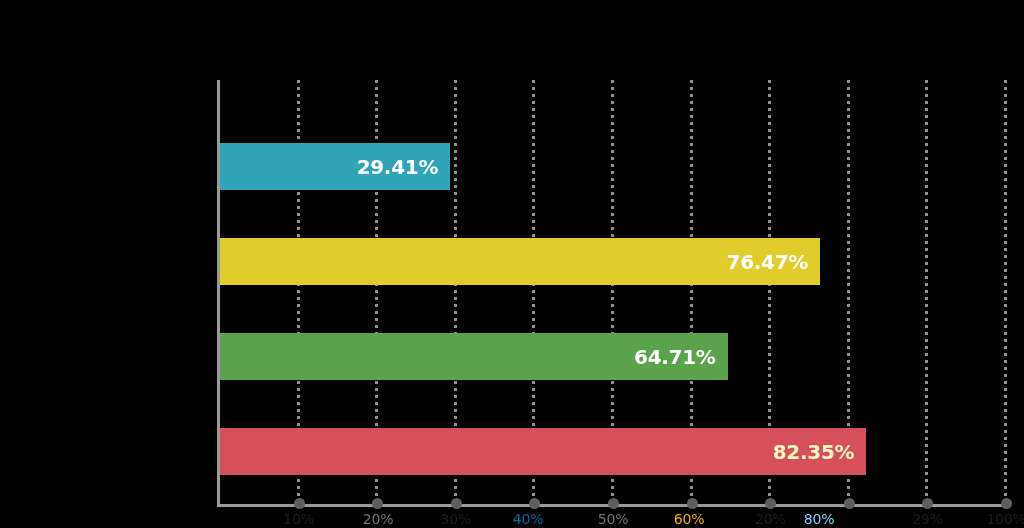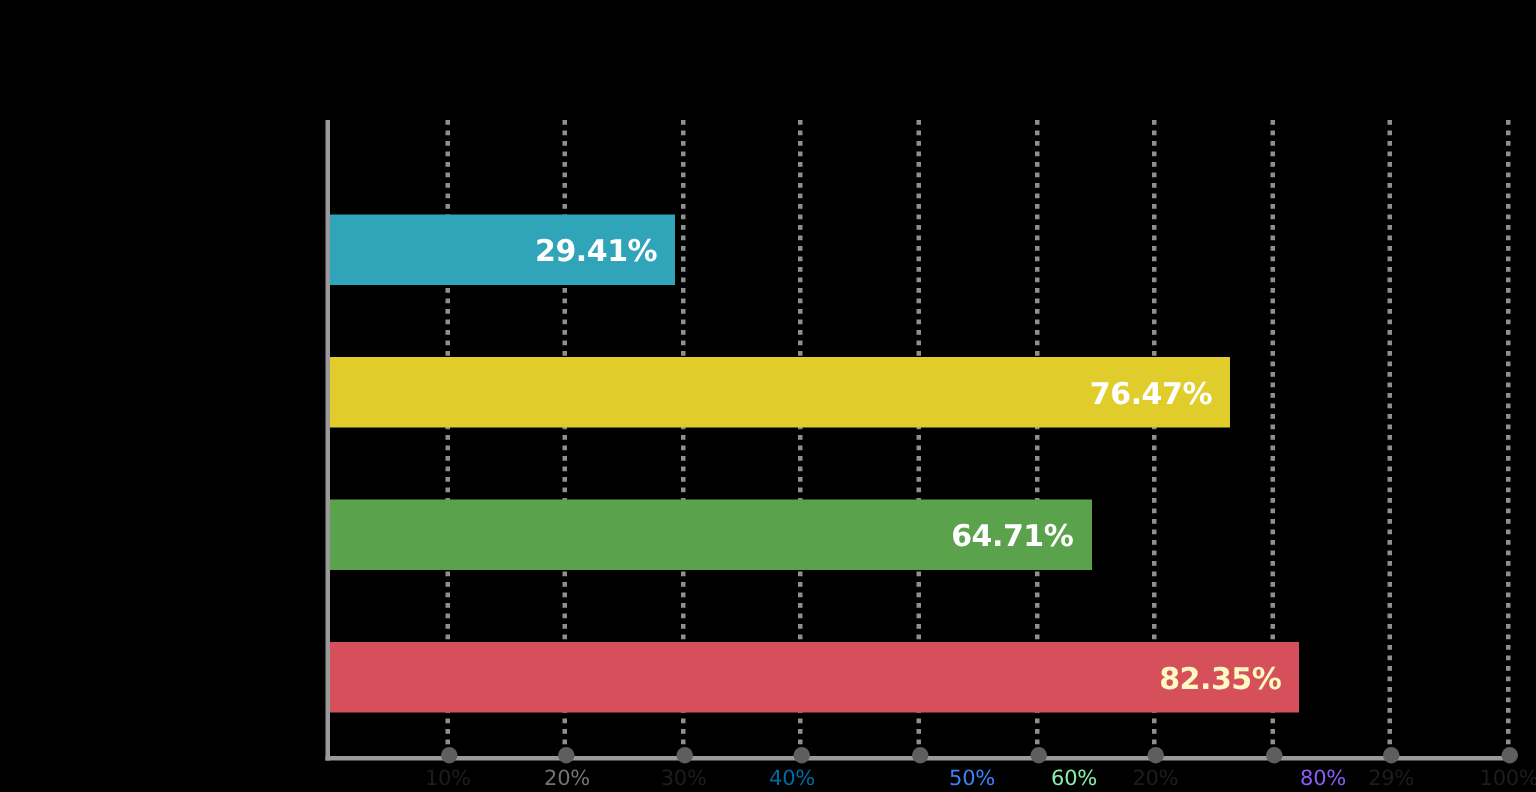--- a/index.html
+++ b/index.html
@@ -146,26 +146,26 @@
   <div id="ticks">
       <div class="tick-dot" style="left: 297.6px; background: rgb(94, 94, 94);"></div>
       <div class="tick-label" style="left: 298.6px; color: rgb(29, 29, 29);">10%</div>
       <div class="tick-dot" style="left: 376.2px; background: rgb(94, 94, 94);"></div>
       <div class="tick-label" style="left: 378px; color: #737373;">20%</div>
       <div class="tick-dot" style="left: 454.8px; background: rgb(94, 94, 94);"></div>
       <div class="tick-label" style="left: 455.8px; color: rgb(29, 29, 29);">30%</div>
       <div class="tick-dot" style="left: 533.4px; background: rgb(94, 94, 94);"></div>
       <div class="tick-label" style="left: 528px; color: #0369a1;">40%</div>
       <div class="tick-dot" style="left: 612px; background: rgb(94, 94, 94);"></div>
-      <div class="tick-label" style="left: 648px; color: #3b82f6;">50%</div>
+      <div class="tick-label" style="left: 613px; color: #737373;">50%</div>
       <div class="tick-dot" style="left: 690.6px; background: rgb(94, 94, 94);"></div>
-      <div class="tick-label" style="left: 716px; color: #86efac;">60%</div>
+      <div class="tick-label" style="left: 689px; color: #eab308;">60%</div>
       <div class="tick-dot" style="left: 769.2px; background: rgb(94, 94, 94);"></div>
       <div class="tick-label" style="left: 770.2px; color: rgb(29, 29, 29);">20%</div>
       <div class="tick-dot" style="left: 847.8px; background: rgb(94, 94, 94);"></div>
-      <div class="tick-label" style="left: 882px; color: #8b5cf6;">80%</div>
+      <div class="tick-label" style="left: 819px; color: #7dd3fc;">80%</div>
       <div class="tick-dot" style="left: 926.4px; background: rgb(94, 94, 94);"></div>
       <div class="tick-label" style="left: 927.4px; color: rgb(29, 29, 29);">29%</div>
       <div class="tick-dot" style="left: 1005px; background: rgb(94, 94, 94);"></div>
       <div class="tick-label" style="left: 1006px; color: rgb(29, 29, 29);">100%</div>
     </div>
 
 </div>
 
 </body></html>

